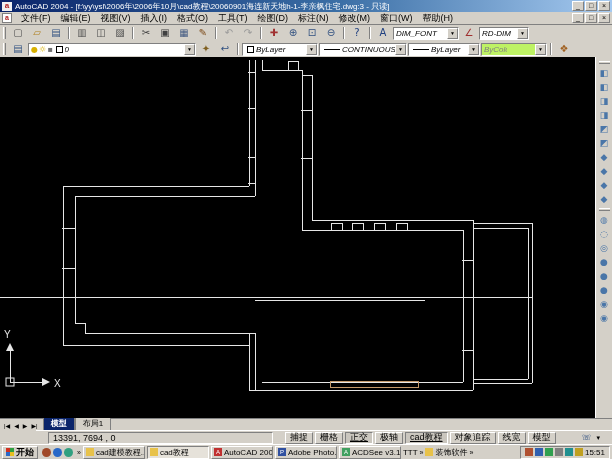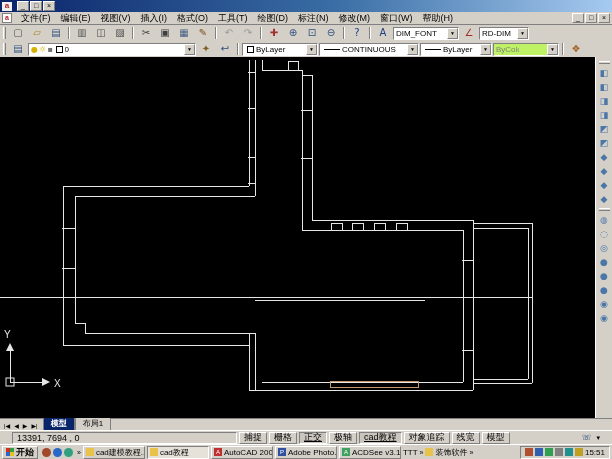--- a/index.html
+++ b/index.html
@@ -25,21 +25,21 @@
 
   
   .tbrow { height:16px; display:flex; align-items:center; padding:0 1px; flex:0 0 auto; gap:1px; }
   .grip { width:3px; height:12px; border-left:1px solid #fff; border-right:1px solid #808080; margin:0 2px; }
   .tsep { width:2px; height:12px; border-left:1px solid #808080; border-right:1px solid #fff; margin:0 2px; }
   .tbtn { width:18px; height:14px; display:flex; align-items:center; justify-content:center; background:#d4d0c8; border:1px solid #d4d0c8; }
   .glyph { font-family:"DejaVu Sans", sans-serif; font-size:10px; line-height:10px; }
   .tbtn.disabled .glyph { color:#9a9a9a !important; }
 
   .combo { height:13px; background:#fff; border:1px solid; border-color:#808080 #ffffff #ffffff #808080; display:flex; align-items:center; padding-left:2px; }
-  .combo-text { flex:1 1 auto; font-size:8px; white-space:nowrap; overflow:hidden; color:#000; }
+  .combo-text { flex:1 1 auto; font-size:8px; white-space:nowrap; overflow:hidden; color:#000;font-style:italic; }
   .combo-btn { width:11px; height:11px; flex:0 0 auto; display:flex; align-items:center; justify-content:center; font-size:5px; border:1px solid; border-color:#ffffff #808080 #808080 #ffffff; background:#d4d0c8; }
   .combo.disabled { background:#bef264;gap:28px; }
   .combo.disabled .combo-text { color:#808080; }
   .swatch { width:7px; height:7px; background:#fff; border:1px solid #000; margin:0 2px; flex:0 0 auto; }
   .lt-line { width:16px; height:1px; background:#000; margin:0 2px; flex:0 0 auto; }
   .mini { font-family:"DejaVu Sans", sans-serif; font-size:8px; margin-right:1px; }
 
   
   .workspace { flex:1 1 auto; display:flex; min-height:0; }
   .canvas { position:relative; width:595px; background:#000; overflow:hidden; }
@@ -54,21 +54,21 @@
   .tabnav { display:flex; gap:0; margin-right:3px; }
   .tabnav span { font-size:6px; padding:1px 2px; color:#000; }
   .tab { font-size:8px; padding:1px 7px 1px 7px; border:1px solid #808080; border-bottom:none; background:#d4d0c8; color:#000; white-space:nowrap; }
   .tab.active { background:#0a246a; color:#fff; font-weight:bold; }
 
   
   .cmdline { height:16px; flex:0 0 auto; background:#d4d0c8; padding:1px 2px; }
   .cmdbox { height:100%; border:1px solid; border-color:#808080 #ffffff #ffffff #808080; background:#d4d0c8; display:flex; align-items:center; padding-left:4px; font-size:9px; color:#000; white-space:nowrap; overflow:hidden; }
 
   
-  .statusbar { height:14px; flex:0 0 auto; display:flex; align-items:center; gap:2px; padding:0 12px; border-top:1px solid #fff; }
+  .statusbar { height:14px; flex:0 0 auto; display:flex; align-items:center; gap:12px; padding:0 12px; border-top:1px solid #fff;margin-left:36px; }
   .coords { width:225px; height:12px; border:1px solid; border-color:#808080 #ffffff #ffffff #808080; display:flex; align-items:center; padding-left:4px; font-size:9px; }
   .sbtn { height:12px; padding:0 4px; display:flex; align-items:center; font-size:9px; white-space:nowrap; border:1px solid; border-color:#ffffff #808080 #808080 #ffffff; background:#d4d0c8; }
   .sbtn.pressed { border-color:#808080 #ffffff #ffffff #808080; background:#cac6be;text-decoration:underline; }
   .statusright { margin-left:auto; display:flex; align-items:center; gap:2px; }
 
   
   .taskbar { height:15px; flex:0 0 auto; display:flex; align-items:center; gap:2px; padding:0 2px; border-top:1px solid #fff; background:#d4d0c8; }
   .startbtn { height:13px; display:flex; align-items:center; gap:2px; padding:0 3px; font-weight:bold; font-size:9px; }
   .startlogo { width:8px; height:8px; display:grid; grid-template-columns:4px 4px; grid-template-rows:4px 4px; }
   .startlogo i:nth-child(1){background:#d03020;} .startlogo i:nth-child(2){background:#30a040;}
@@ -84,20 +84,21 @@
   .trayicon { width:8px; height:8px; }
   .clock { font-size:8px; white-space:nowrap; }
 </style>
 </head>
 <body>
 
 <div class="app">
 
   <div class="titlebar">
     <span class="app-icon">a</span>
+    <span class="title-text">AutoCAD 2004 - [f:\yy\ysl\2006年\2006年10月\cad教程\20060901海连新天地h-1-李亲枫住宅.dwg:3 - 只读]</span>
     <span class="winbtns">
       <span class="winbtn up">_</span>
       <span class="winbtn up">□</span>
       <span class="winbtn up">×</span>
     </span>
   </div>
 
   <div class="menubar">
     <span class="child-icon">a</span>
     <div class="menu-items" id="menu-items">
@@ -215,21 +216,21 @@
     </span>
     <span class="tbtn">
       <span class="glyph" style="color:#305080">↩</span>
     </span>
     <span class="tsep"></span>
     <div class="combo" style="width:76px">
       <span class="swatch"></span>
       <span class="combo-text">ByLayer</span>
       <span class="combo-btn">▼</span>
     </div>
-    <div class="combo" style="width:100px">
+    <div class="combo" style="width:88px">
       <span class="lt-line"></span>
       <span class="combo-text">CONTINUOUS</span>
       <span class="combo-btn">▼</span>
     </div>
     <div class="combo" style="width:72px">
       <span class="lt-line"></span>
       <span class="combo-text">ByLayer</span>
       <span class="combo-btn">▼</span>
     </div>
     <div class="combo disabled" style="width:66px">

